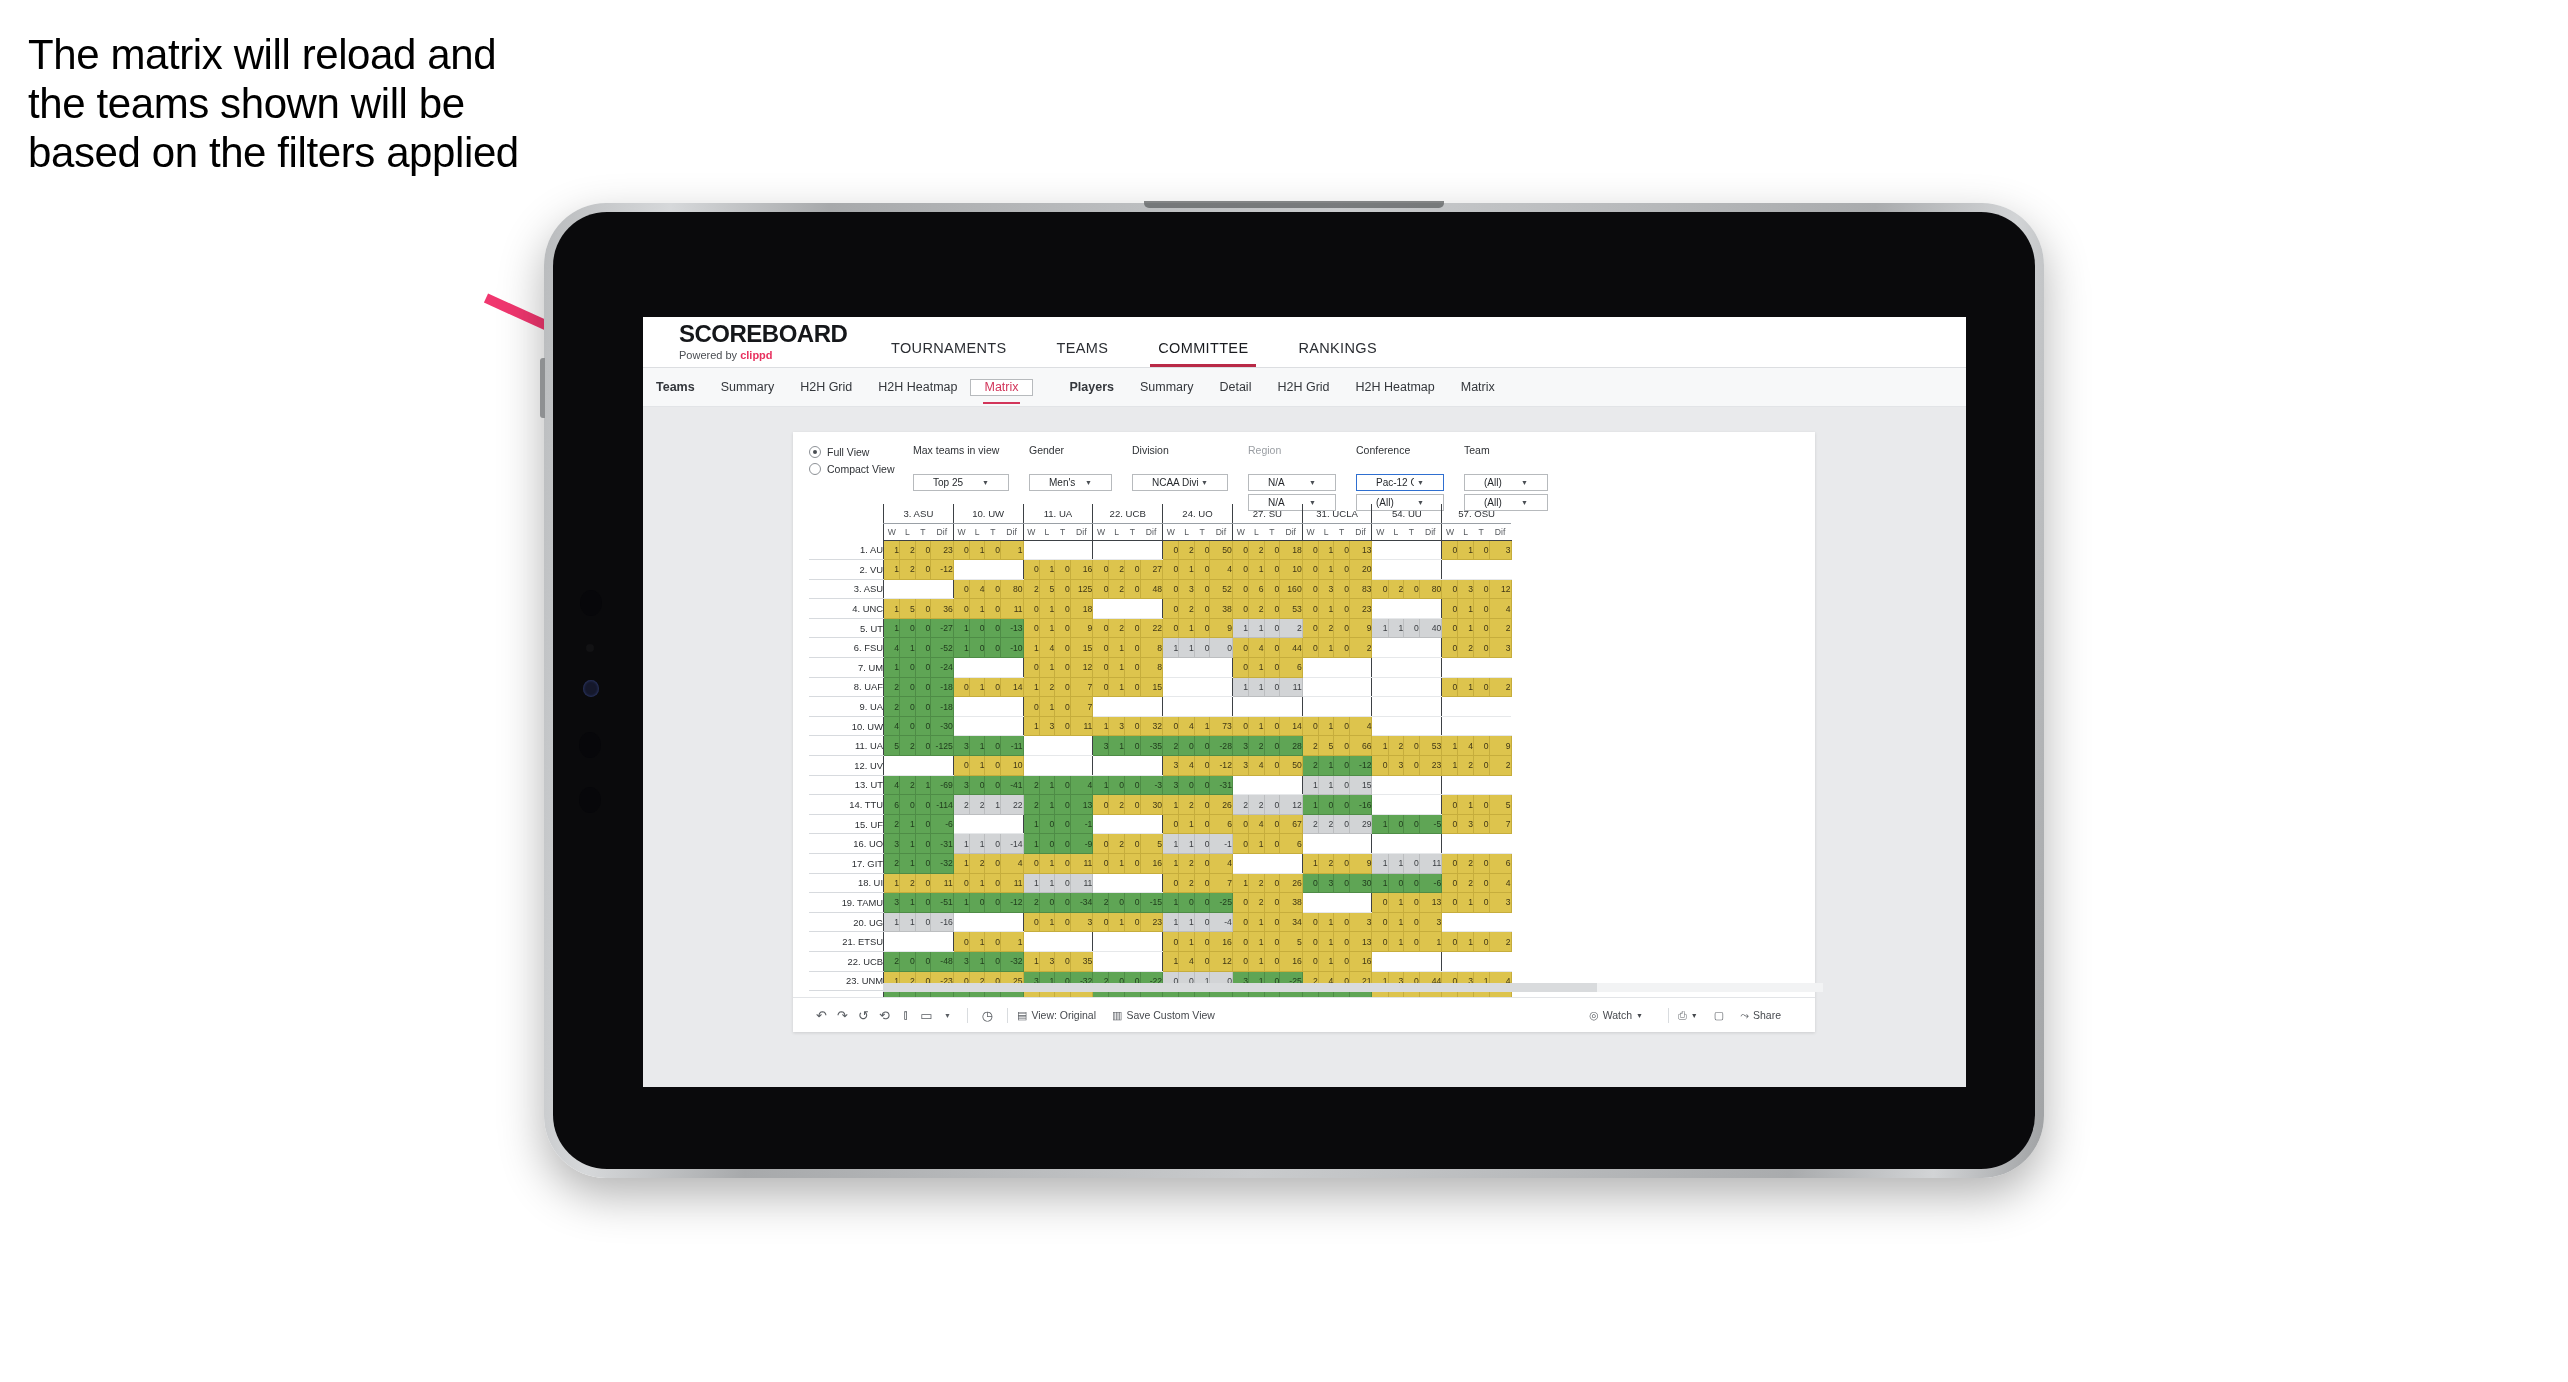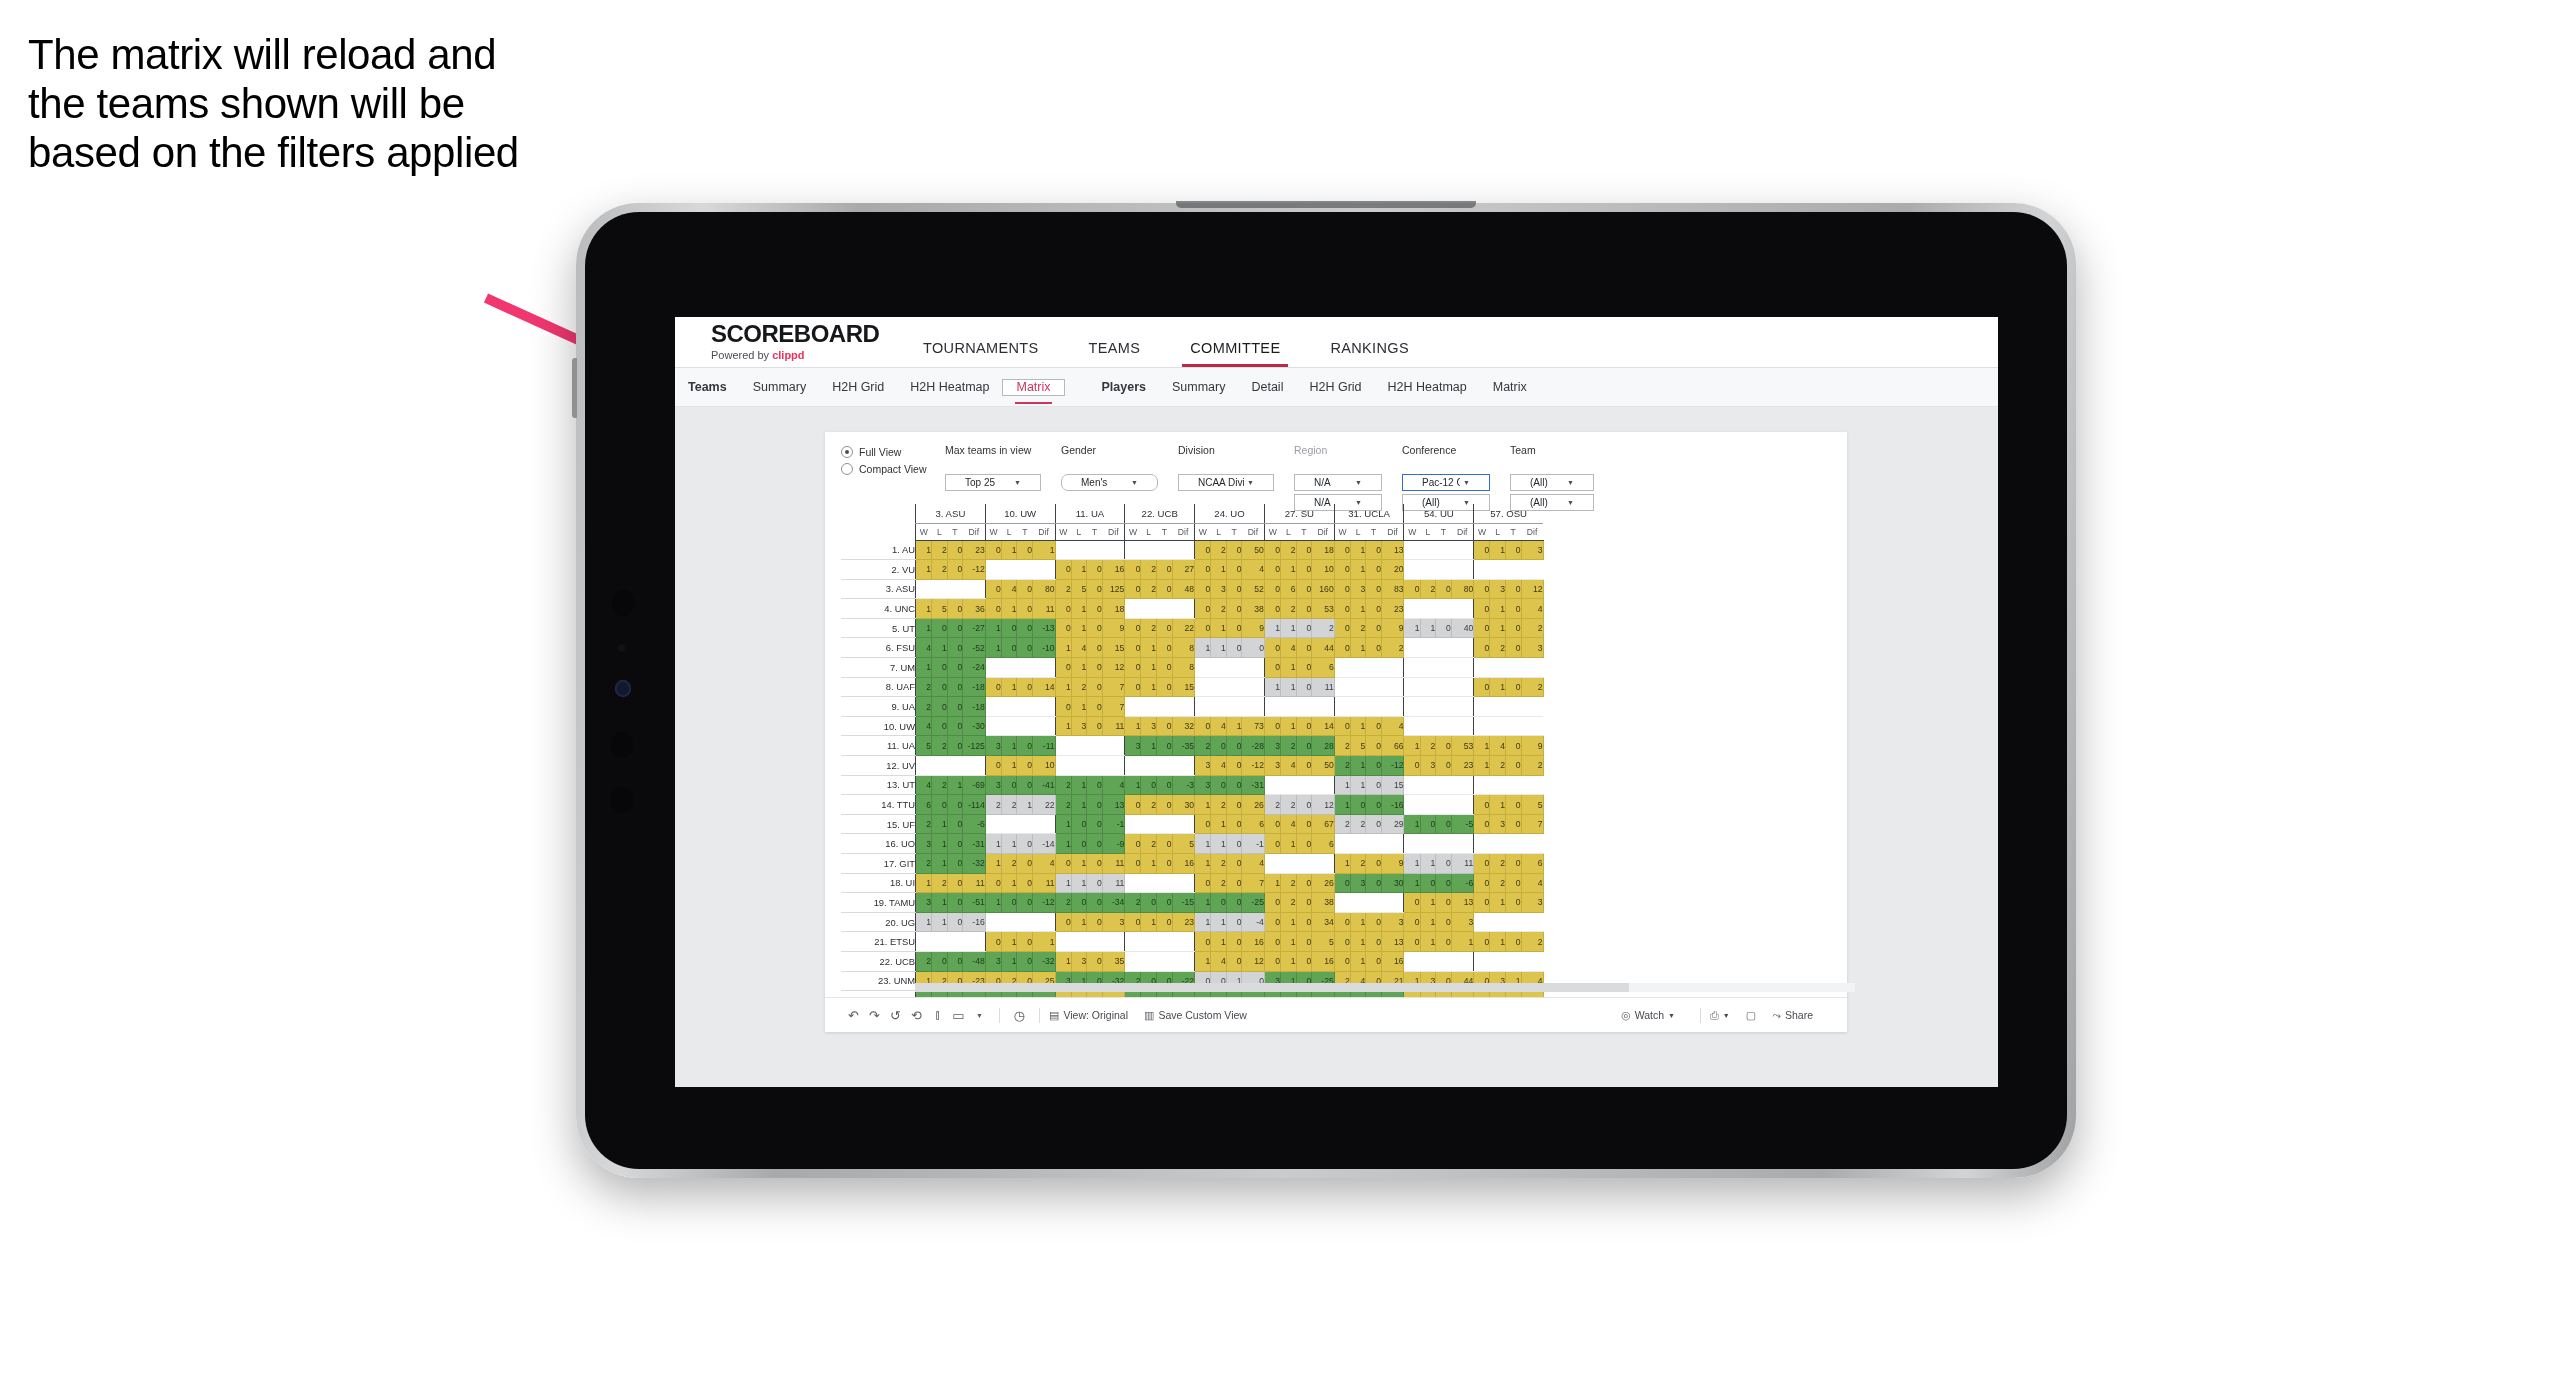--- a/index.html
+++ b/index.html
@@ -13,21 +13,21 @@
   .annotation{
     position:absolute;left:28px;top:30px;width:500px;
     font-size:42px;line-height:1.17;color:#000;letter-spacing:-0.4px;
   }
 
   
   .arrow-svg{position:absolute;left:480px;top:290px;width:480px;height:250px;pointer-events:none;}
 
   
   .tablet{
-    position:absolute;left:576px;top:203px;width:1500px;height:975px;
+    position:absolute;left:544px;top:203px;width:1500px;height:975px;
     border-radius:62px;
     background:linear-gradient(95deg,#b9bbbd 0%,#d6d8da 8%,#a7a9ab 18%,#c9cbcd 50%,#a9abad 84%,#d2d4d6 93%,#9fa1a3 100%);
     box-shadow:0 18px 46px rgba(0,0,0,.30);
   }
   .tablet-screen{
     position:absolute;left:9px;top:9px;right:9px;bottom:9px;
     border-radius:54px;background:#0a0a0c;
   }
   .cam{position:absolute;border-radius:50%;background:#07070a;}
   .cam.c1{left:27px;top:378px;width:22px;height:26px;}
@@ -93,21 +93,21 @@
     display:flex;align-items:center;justify-content:center;flex:none;}
   .rdot.on:after{content:"";width:4px;height:4px;border-radius:50%;background:#4a4e53;}
   .sel{
     height:17px;border:1px solid #b7babd;background:#fff;font-size:10px;color:#26292d;
     display:flex;align-items:center;padding:0 19px;position:relative;box-sizing:border-box;
   }
   .sel.hl{border:1.6px solid #2f6fd0;}
   .sel .cap{flex:1;overflow:hidden;white-space:nowrap;}
   .sel .car{font-size:7px;color:#4a4e53;margin-left:3px;}
   .sel + .sel{margin-top:3px;}
-  .w-maxteams{width:96px;} .w-gender{width:97px;border-radius:7px;} .w-division{width:96px;}
+  .w-maxteams{width:96px;} .w-gender{width:83px;} .w-division{width:96px;}
   .w-region{width:88px;} .w-conf{width:88px;} .w-team{width:84px;}
 
   
   .mtxwrap{position:absolute;left:16px;top:72px;width:990px;}
   table.mtx{border-collapse:collapse;font-size:8.6px;color:#3a3d41;table-layout:fixed;}
   table.mtx td,table.mtx th{padding:0;margin:0;}
   .hdr-team{
     height:19px;text-align:center;font-size:9.6px;color:#2e3135;font-weight:400;
     border-bottom:1px solid #9aa0a6;border-left:1.4px solid #3d4145;
   }

